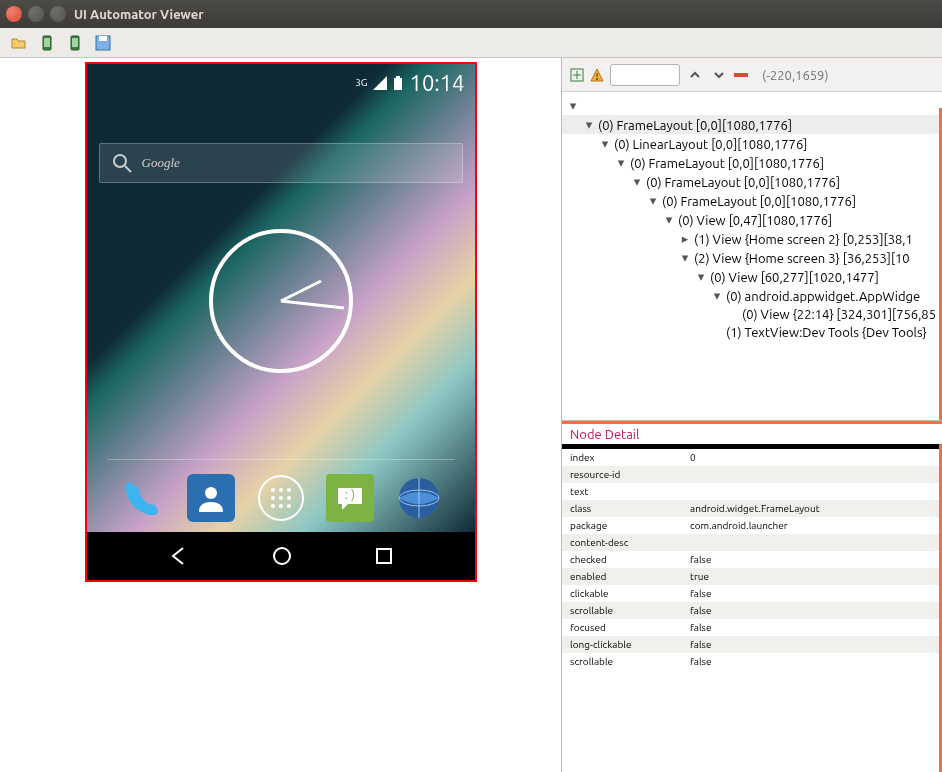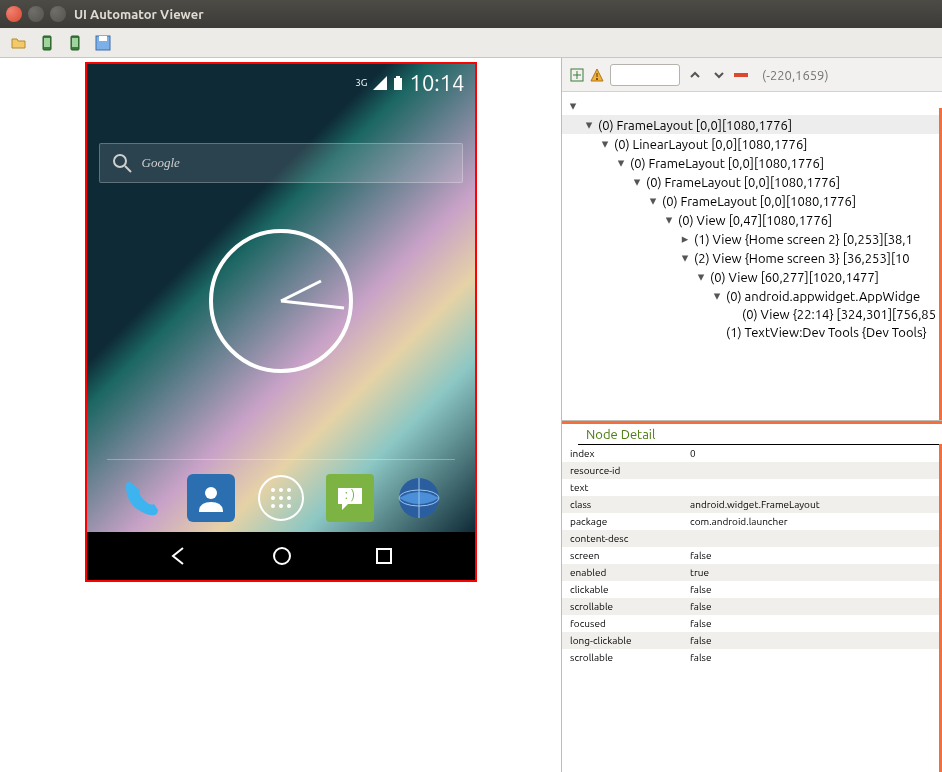--- a/index.html
+++ b/index.html
@@ -33,21 +33,21 @@
 .find-input{width:70px;height:22px;border:1px solid #b6b3ac;border-radius:3px;background:#fff;padding:0 4px;}
 .find-nav{width:18px;height:18px;display:flex;align-items:center;justify-content:center;}
 .coord{color:#737373;margin-left:8px;}
 .tree-pane{flex:1;overflow:auto;background:#fff;border-bottom:1px solid #bfbcb5;padding:4px 0;position:relative;}
 .tree-row{white-space:nowrap;padding:2px 6px;display:flex;align-items:center;gap:4px;font-size:14px;}
 .tree-row .expander{width:10px;display:inline-block;text-align:center;color:#555;}
 .tree-row.selected{background:#ededed;}
 .orange-bar{position:absolute;right:0;top:16px;bottom:0;width:3px;background:#f36f3e;}
 .orange-hbar{height:3px;background:#f36f3e;}
 .detail-pane{height:348px;overflow:auto;background:#fff;position:relative;}
-.detail-header{padding:3px 8px;color:#4d7c0f;border-bottom:1px solid #000000;margin-left:16px;}
+.detail-header{padding:3px 8px;color:#be185d;border-bottom:5px solid #000000;}
 .detail-table{width:100%;border-collapse:collapse;}
 .detail-table tr:nth-child(even){background:#f1efeb;}
 .detail-table td{padding:3px 8px;font-size:10px;}
 .detail-table td:first-child{width:120px;}
 .orange-bar-detail{position:absolute;right:0;top:20px;bottom:0;width:3px;background:#f36f3e;}
 </style>
 </head>
 <body>
 
 <div class="titlebar">
@@ -280,21 +280,21 @@
             </tr>
             <tr>
               <td>package</td>
               <td>com.android.launcher</td>
             </tr>
             <tr>
               <td>content-desc</td>
               <td></td>
             </tr>
             <tr>
-              <td>screen</td>
+              <td>checked</td>
               <td>false</td>
             </tr>
             <tr>
               <td>enabled</td>
               <td>true</td>
             </tr>
             <tr>
               <td>clickable</td>
               <td>false</td>
             </tr>

